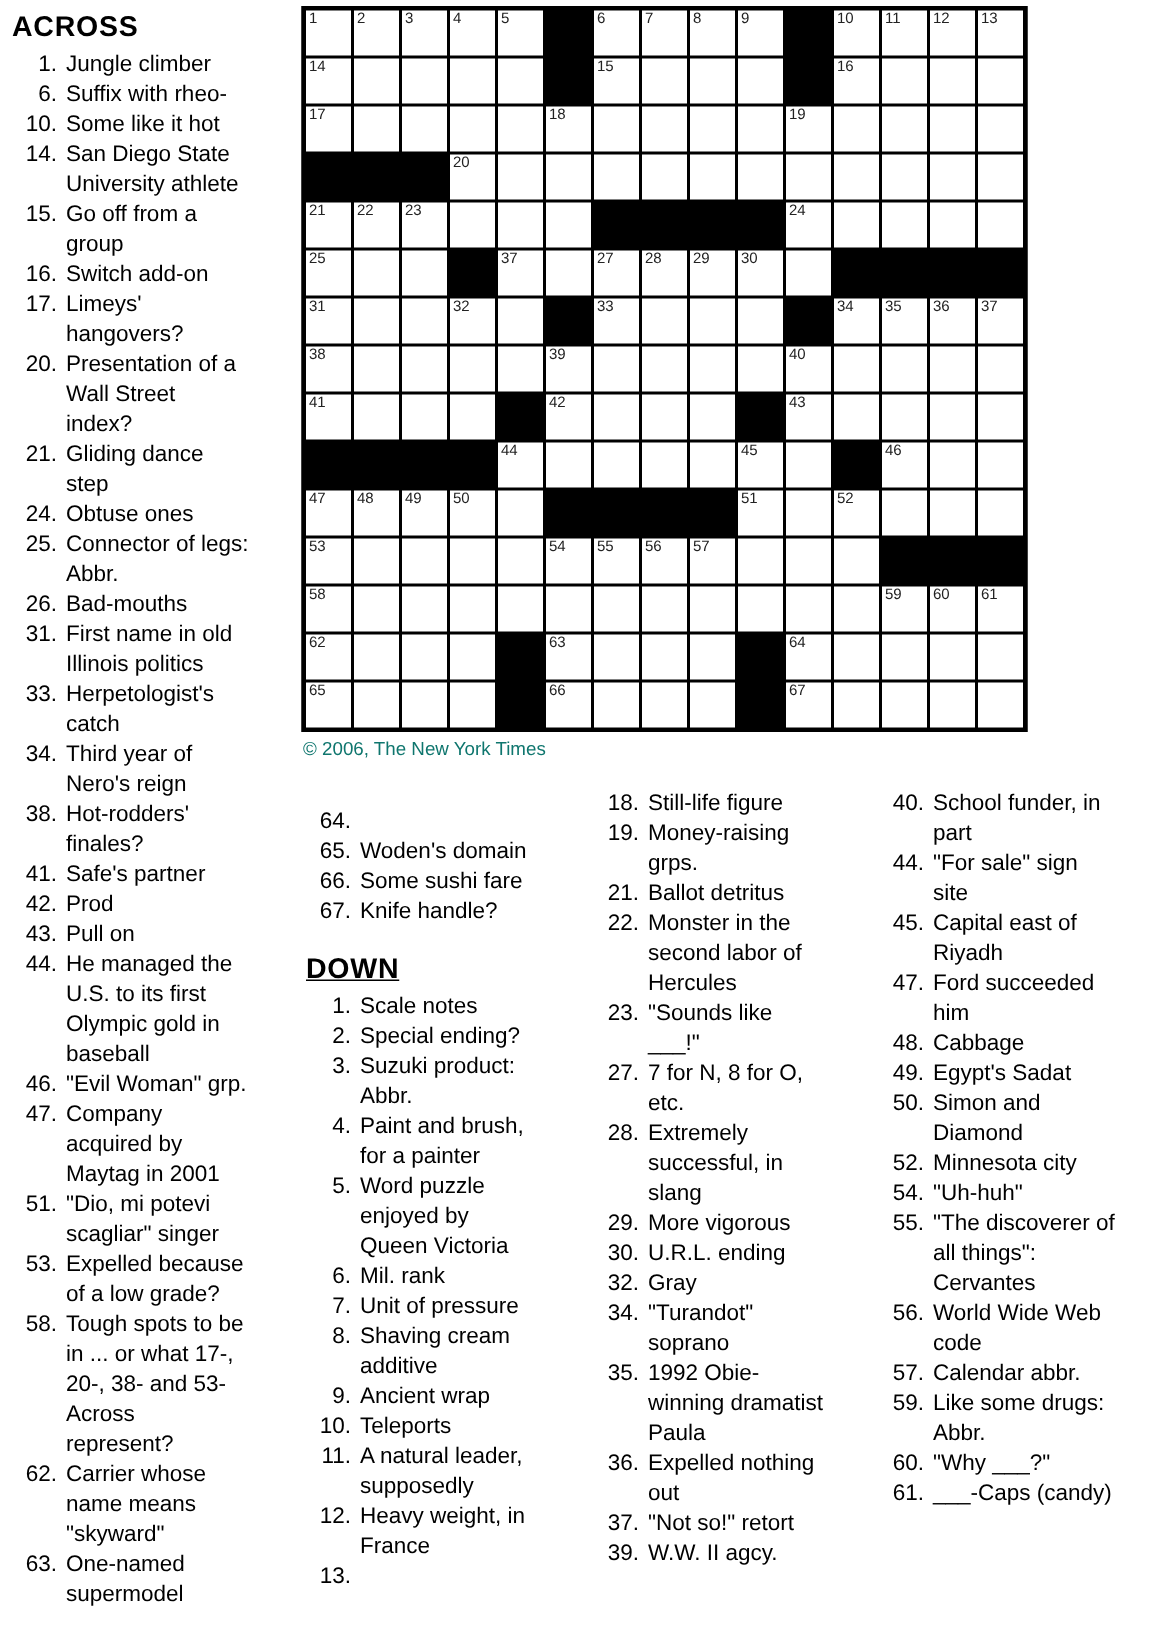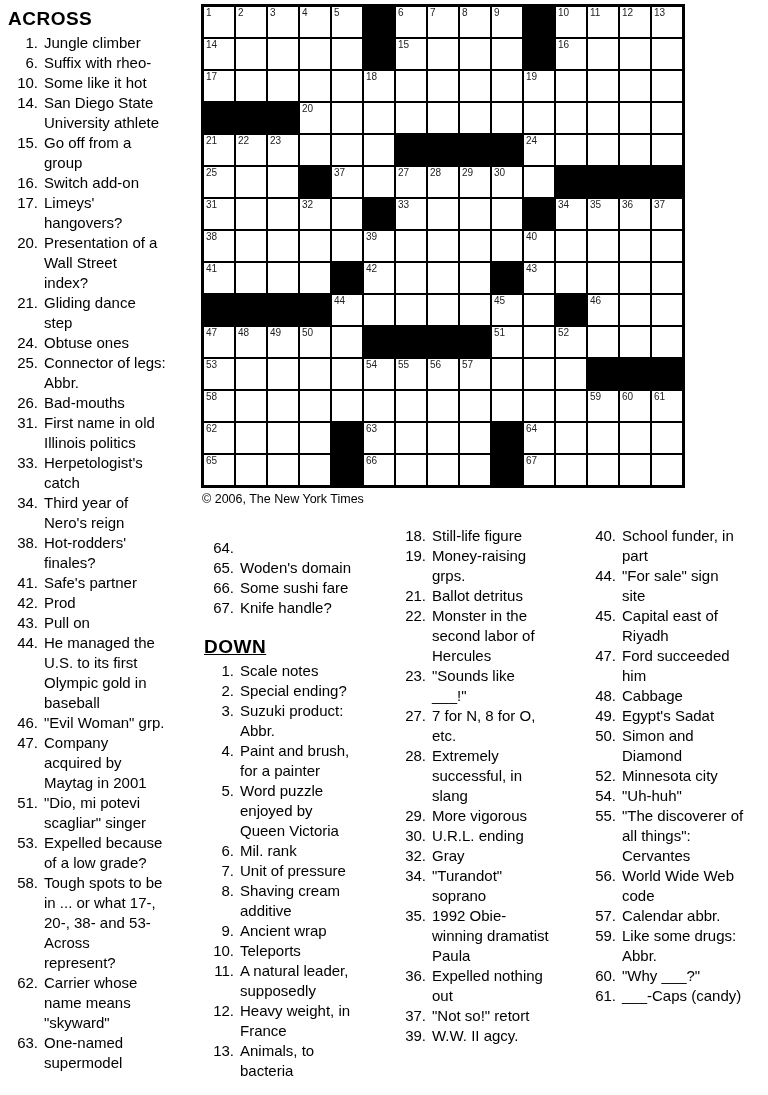--- a/index.html
+++ b/index.html
@@ -73,21 +73,21 @@
     line-height: 10px;
     color: #222;
   }
 
   #copyright {
     position: absolute;
     left: 202px;
     top: 492px;
     font-size: 12.5px;
     line-height: 15px;
-    color: #000000;
+    color: #0f766e;
   }
 </style>
 </head>
 <body>
 
 <div class="page">
 
   <div class="clue-col" id="across-col">
     <div class="section-heading">ACROSS</div>
     <div>
@@ -663,22 +663,20 @@
           <span class="ctext">A natural leader,
 supposedly</span>
         </div>
         <div class="clue">
           <span class="cnum">12.</span>
           <span class="ctext">Heavy weight, in
 France</span>
         </div>
         <div class="clue">
           <span class="cnum">13.</span>
-          <span class="ctext">Animals, to
-bacteria</span>
         </div>
       </div>
   </div>
 
   <div class="clue-col" id="col3">
     <div>
         <div class="clue">
           <span class="cnum">18.</span>
           <span class="ctext">Still-life figure</span>
         </div>

